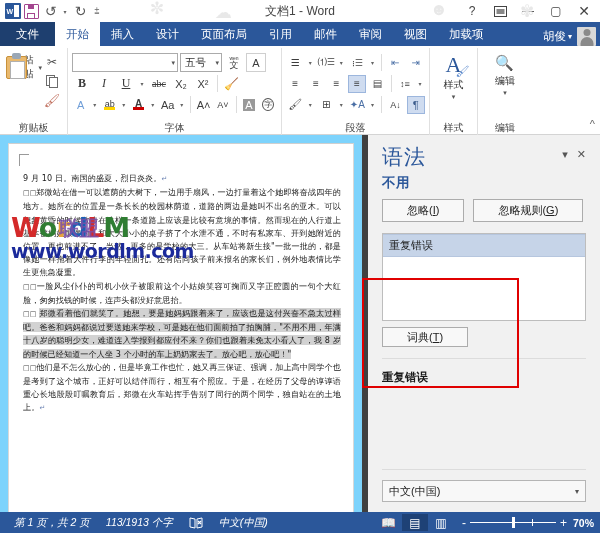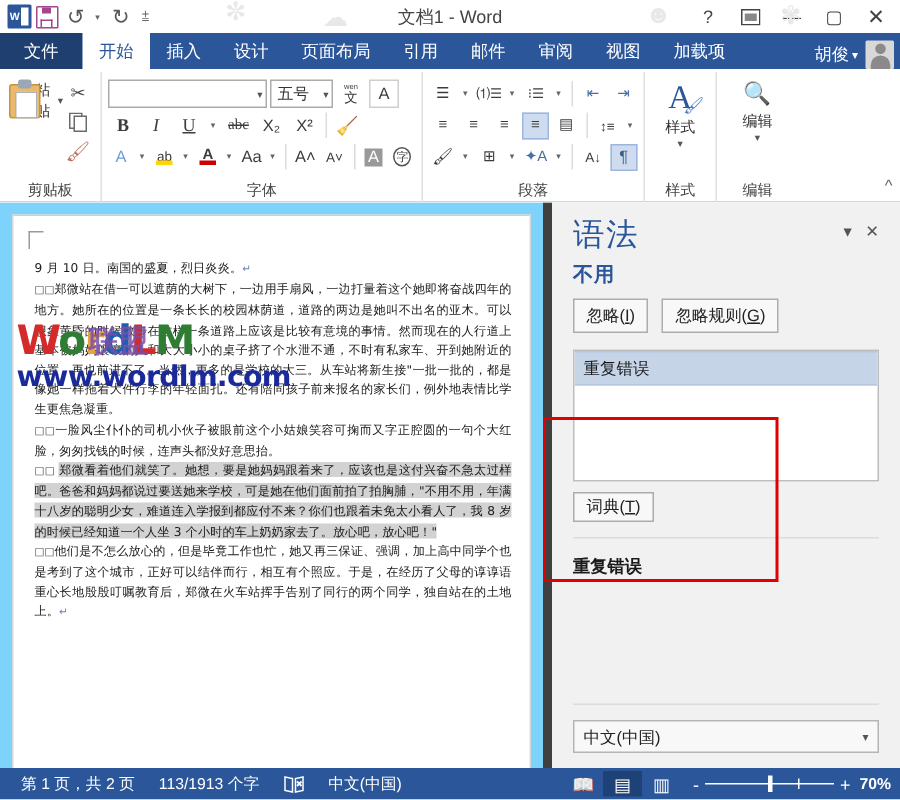--- a/index.html
+++ b/index.html
@@ -532,21 +532,21 @@
   .pane-btn-row {
     display: flex;
     gap: 9px;
     margin-top: 7px;
   }
   .pane-btn {
     border: 1px solid #acacac;
     background: #f8f8f8;
     font-size: 11px;
     color: #222;
-    padding: 3px 8px;
+    padding: 3px 24px;
     border-radius: 0;
     white-space: nowrap;
   }
   .pane-btn u { text-decoration: underline; }
   .sugg-box {
     margin-top: 11px;
     border: 1px solid #bdbdbd;
     background: #ffffff;
     height: 88px;
     box-sizing: border-box;
@@ -625,20 +625,21 @@
     font-size: 10.5px;
     flex: 0 0 auto;
     padding-left: 6px;
   }
   .sb-item {
     padding: 0 8px;
     white-space: nowrap;
     display: flex;
     align-items: center;
     height: 21px;
+    font-style: italic;
   }
   .sb-right {
     margin-left: auto;
     display: flex;
     align-items: center;
     padding-right: 6px;
   }
   .view-btn {
     width: 26px;
     height: 17px;

